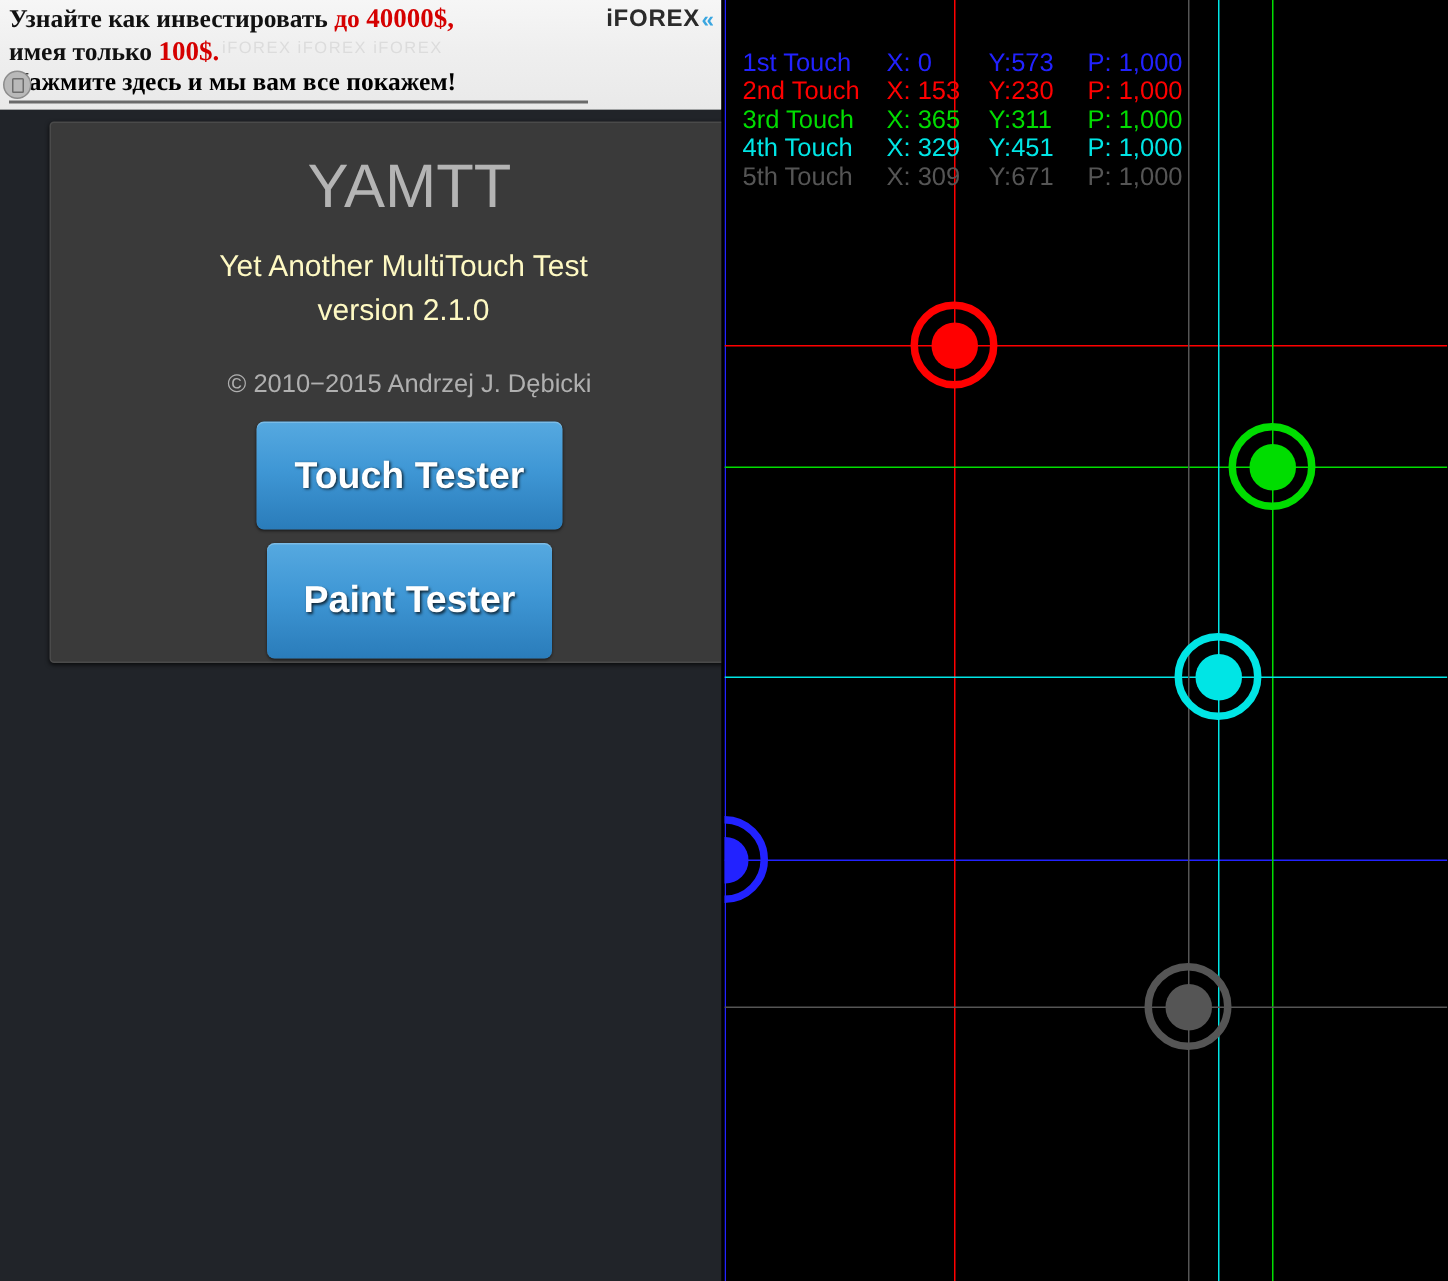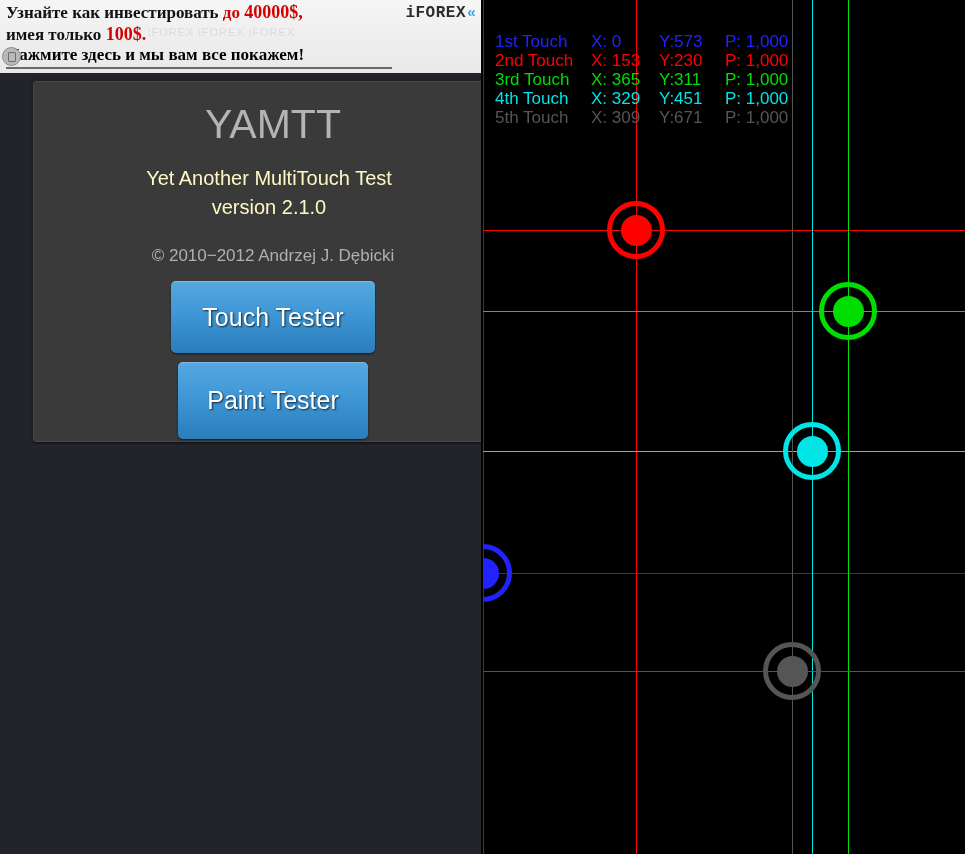--- a/index.html
+++ b/index.html
@@ -108,21 +108,21 @@
     border: 1px solid #6d6d6d;
     border-radius: 1px;
     box-sizing: border-box;
   }
   #iforex-logo {
     position: absolute;
     right: 8px;
     top: 4px;
     display: flex;
     align-items: center;
-    font-family: Liberation Mono, monospace;
+    font-family: Liberation Sans, sans-serif;
     font-weight: bold;
     font-size: 16px;
     letter-spacing: 0.5px;
     color: #2b2b2b;
   }
   #iforex-chevrons {
     display: inline-block;
     margin-left: 1px;
     color: #3aa6e0;
     font-size: 15px;
@@ -173,21 +173,21 @@
   }
 
   .tester-btn {
     position: absolute;
     left: 50%;
     transform: translateX(-50%);
     border: none;
     border-radius: 5px;
     color: #ffffff;
     font-family: "Liberation Sans", sans-serif;
-    font-weight: normal;
+    font-weight: bold;
     font-size: 25px;
     text-shadow: 1px 1px 2px rgba(0,0,0,0.75);
     background: linear-gradient(to bottom, #56a9e0 0%, #3f97d5 45%, #2a7cba 100%);
     box-shadow: 0 1px 2px rgba(0,0,0,0.55), inset 0 1px 0 rgba(255,255,255,0.22);
     cursor: pointer;
     padding: 0;
     line-height: 1;
   }
   #btn-touch-tester {
     top: 199px;
@@ -306,21 +306,21 @@
           <span id="iforex-chevrons">«</span>
         </div>
     </div>
 
     <div id="about-dialog">
       <div id="app-title">YAMTT</div>
       <div id="app-subtitle">
           <div>Yet Another MultiTouch Test</div>
           <div>version 2.1.0</div>
         </div>
-      <div id="app-copyright">© 2010−2012 Andrzej J. Dębicki</div>
+      <div id="app-copyright">© 2010−2015 Andrzej J. Dębicki</div>
       <button class="tester-btn" id="btn-touch-tester">Touch Tester</button>
       <button class="tester-btn" id="btn-paint-tester">Paint Tester</button>
     </div>
   </div>
 
   <div id="divider"></div>
 
   <div id="touch-panel">
     <div id="crosshairs">
         <div class="hline" style="top: 573px; background: rgb(34, 34, 255);"></div>

